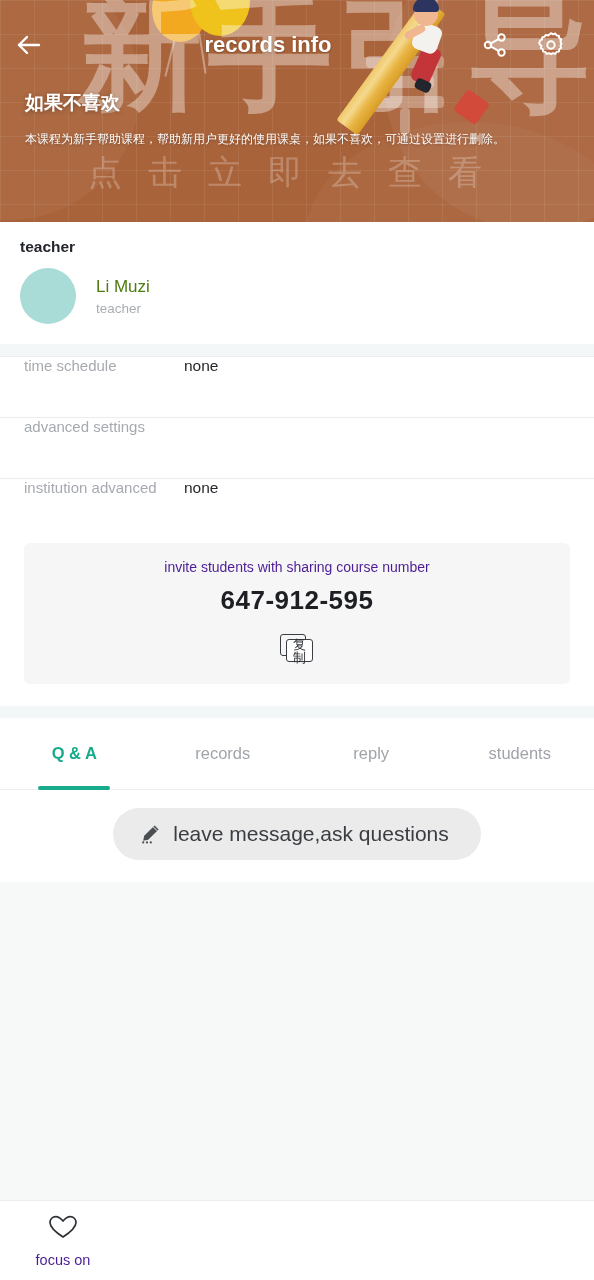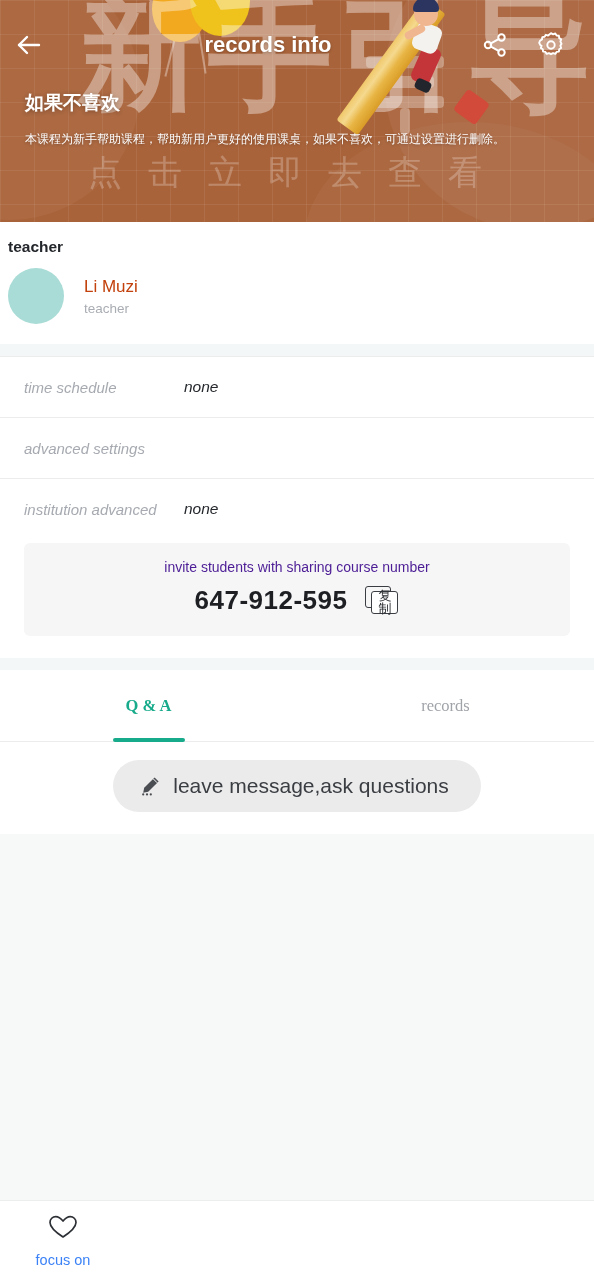--- a/index.html
+++ b/index.html
@@ -143,73 +143,71 @@
   }
   .hero-desc {
     position: absolute; left: 25px; top: 130px; width: 546px;
     color: #fdfdfd; font-size: 12px; line-height: 1.6;
     font-family: "DejaVu Sans", sans-serif;
     text-shadow: 0 1px 3px rgba(0,0,0,0.28);
   }
 
   
   .section { background: #fff; }
-  .teacher-sec { padding: 16px 24px 20px 8px; }
+  .teacher-sec { padding: 16px 24px 20px 20px; }
   .teacher-label { font-size: 15.5px; font-weight: 700; color: #23262b; }
   .teacher-row { display:flex; align-items:center; margin-top: 12px; }
   .avatar {
     width: 56px; height: 56px; border-radius: 50%;
     background: #a9dcd6;
     flex: 0 0 auto;
   }
   .teacher-meta { margin-left: 20px; }
-  .teacher-name { font-size: 17px; color: #c2410c; line-height: 1.35; }
+  .teacher-name { font-size: 17px; color: #4d7c0f; line-height: 1.35; }
   .teacher-role { font-size: 13.5px; color: #a9adb3; margin-top: 3px; }
 
   .gap-band { height: 12px; background: #f4f7f7; }
   .hr { height: 1px; background: #ececec; }
 
   
   .info-row {
-    display: flex; align-items: center;
+    display: flex; align-items: flex-start;
     padding: 0 24px; height: 60px;
     background: #fff;
-    font-style: italic;
   }
   .info-label { font-size: 15px; color: #a6aab0; width: 160px; flex: 0 0 auto; }
   .info-value { font-size: 15.5px; color: #25282d; }
 
   
   .invite-wrap { background: #fff; padding: 4px 24px 22px 24px; }
   .invite-card {
     background: #f6f6f7; border-radius: 6px;
     padding: 16px 0 20px 0; text-align: center;
   }
   .invite-caption { font-size: 14px; color: #4c1d95; }
-  .invite-line { display:flex; align-items:center; justify-content:center; gap: 18px; margin-top: 10px; }
+  .invite-line { display:flex; align-items:center; justify-content:center; gap: 18px; margin-top: 10px; flex-direction: column; }
   .invite-code { font-size: 26px; font-weight: 700; color: #1d1f23; letter-spacing: .5px; }
   .copy-btn { position: relative; width: 34px; height: 30px; cursor: pointer; }
   .copy-back {
     position: absolute; left: 0; top: 0; width: 26px; height: 22px;
     border: 1.6px solid #3a3d42; border-radius: 3px; background: #f6f6f7;
   }
   .copy-front {
     position: absolute; left: 6px; top: 5px; width: 27px; height: 23px;
     border: 1.6px solid #3a3d42; border-radius: 3px; background: #fff;
     display:flex; align-items:center; justify-content:center;
     font-size: 13px; color: #2a2d31;
     font-family: "DejaVu Sans", sans-serif; line-height:1;
   }
 
   
   .tabs-sec { background: #fff; }
   .tabs {
     display: flex; height: 72px; align-items: center;
     border-bottom: 1px solid #ececec;
-    font-family: Liberation Serif, serif;
   }
   .tab {
     flex: 1; text-align: center; position: relative;
     font-size: 16.5px; color: #a0a4a9; cursor: pointer;
     height: 72px; display:flex; align-items:center; justify-content:center;
   }
   .tab.active { color: #18ab8b; font-weight: 700; }
   .tab.active::after {
     content: ""; position: absolute; bottom: 0; left: 50%;
     transform: translateX(-50%);
@@ -230,21 +228,21 @@
   
   .bottom-bar {
     position: absolute; left: 0; bottom: 0; width: 594px; height: 80px;
     background: #fff; border-top: 1px solid #eceded;
     display: flex; align-items: center; padding: 0 24px;
   }
   .focus-btn {
     width: 78px; display:flex; flex-direction: column; align-items:center; gap: 6px;
     cursor: pointer;
   }
-  .focus-label { font-size: 14.5px; color: #3b82f6; margin-top: 6px; }
+  .focus-label { font-size: 14.5px; color: #4c1d95; margin-top: 6px; }
   .enter-btn {
     flex: 1; height: 56px; margin-left: 14px;
     background: #f79812; border-radius: 28px;
     color: #fff; font-size: 18px; font-weight: 700;
     display:flex; align-items:center; justify-content:center;
     cursor: pointer; border: none;
   }
 </style>
 </head>
 <body>
@@ -358,20 +356,22 @@
       </div>
     </div>
   </div>
 
   <div class="gap-band"></div>
 
   <div class="tabs-sec">
     <div class="tabs">
       <div class="tab active">Q &amp; A</div>
       <div class="tab">records</div>
+      <div class="tab">reply</div>
+      <div class="tab">students</div>
     </div>
     <div class="msg-wrap">
       <div class="msg-btn">
         <svg width="22" height="22" viewBox="0 0 22 22">
           <path d="M15.6 2.4 l4 4 -10.4 10.4 -5 1 1-5 z" fill="#4a4d52"></path>
           <path d="M14.2 3.8 l4 4" stroke="#ffffff" stroke-width="1" fill="none"></path>
           <circle cx="4.2" cy="19.4" r="1.1" fill="#4a4d52"></circle>
           <circle cx="8" cy="19.4" r="1.1" fill="#4a4d52"></circle>
           <circle cx="11.8" cy="19.4" r="1.1" fill="#4a4d52"></circle>
         </svg>

